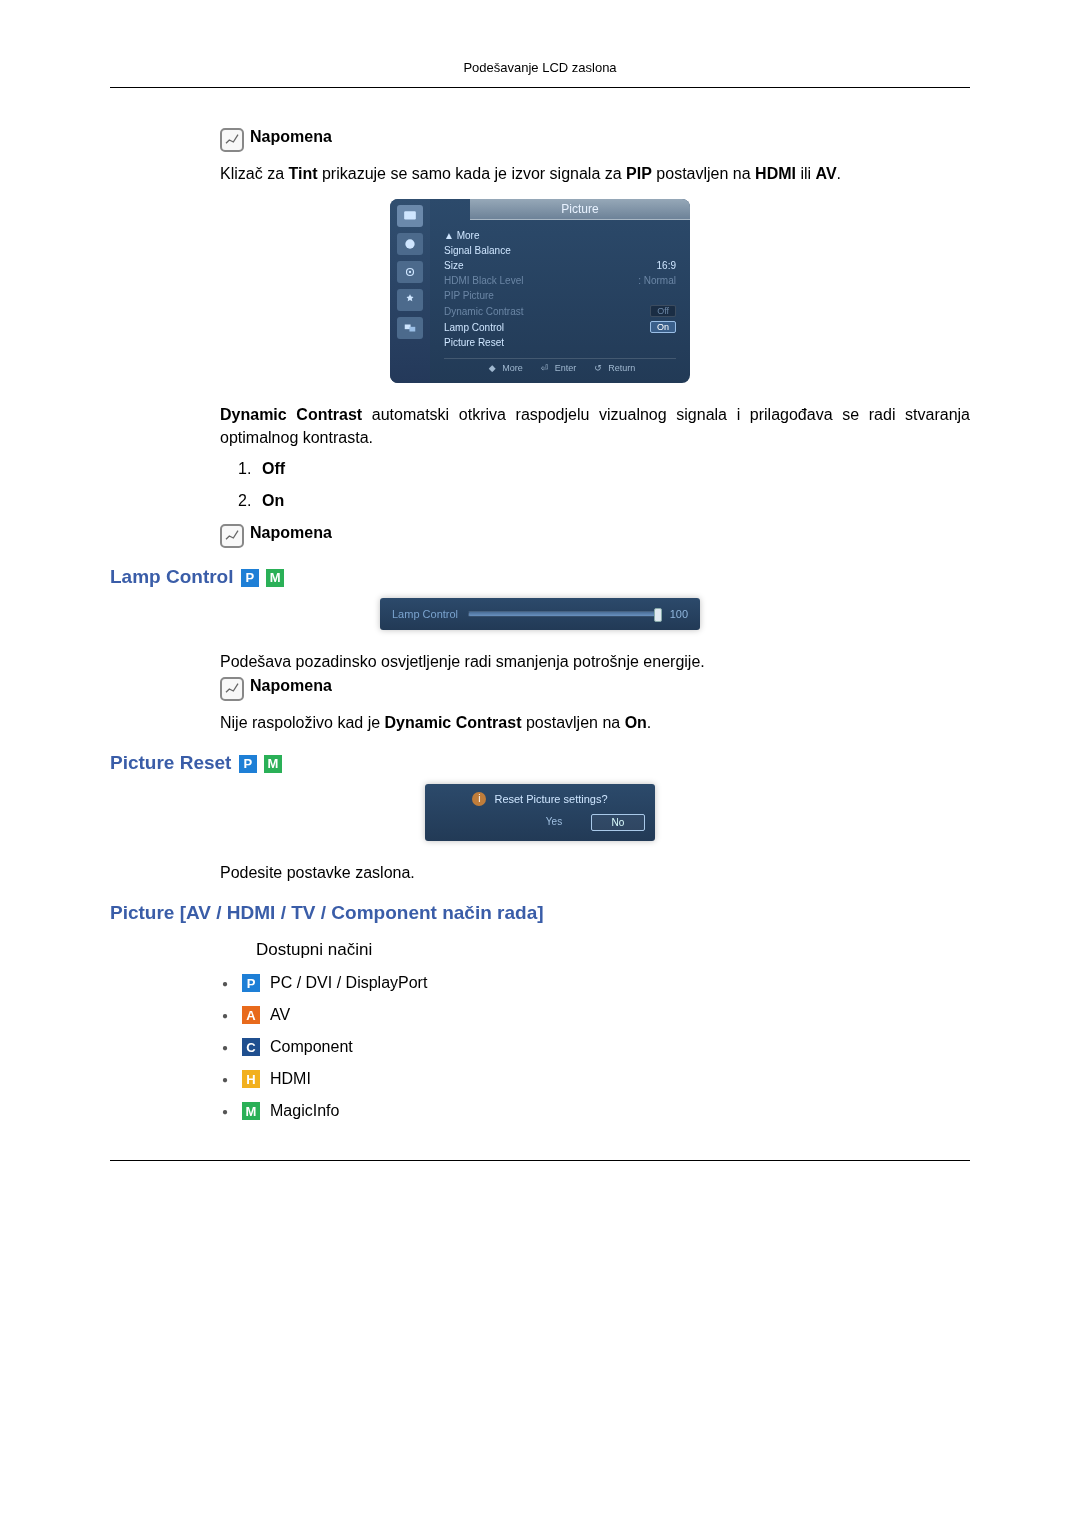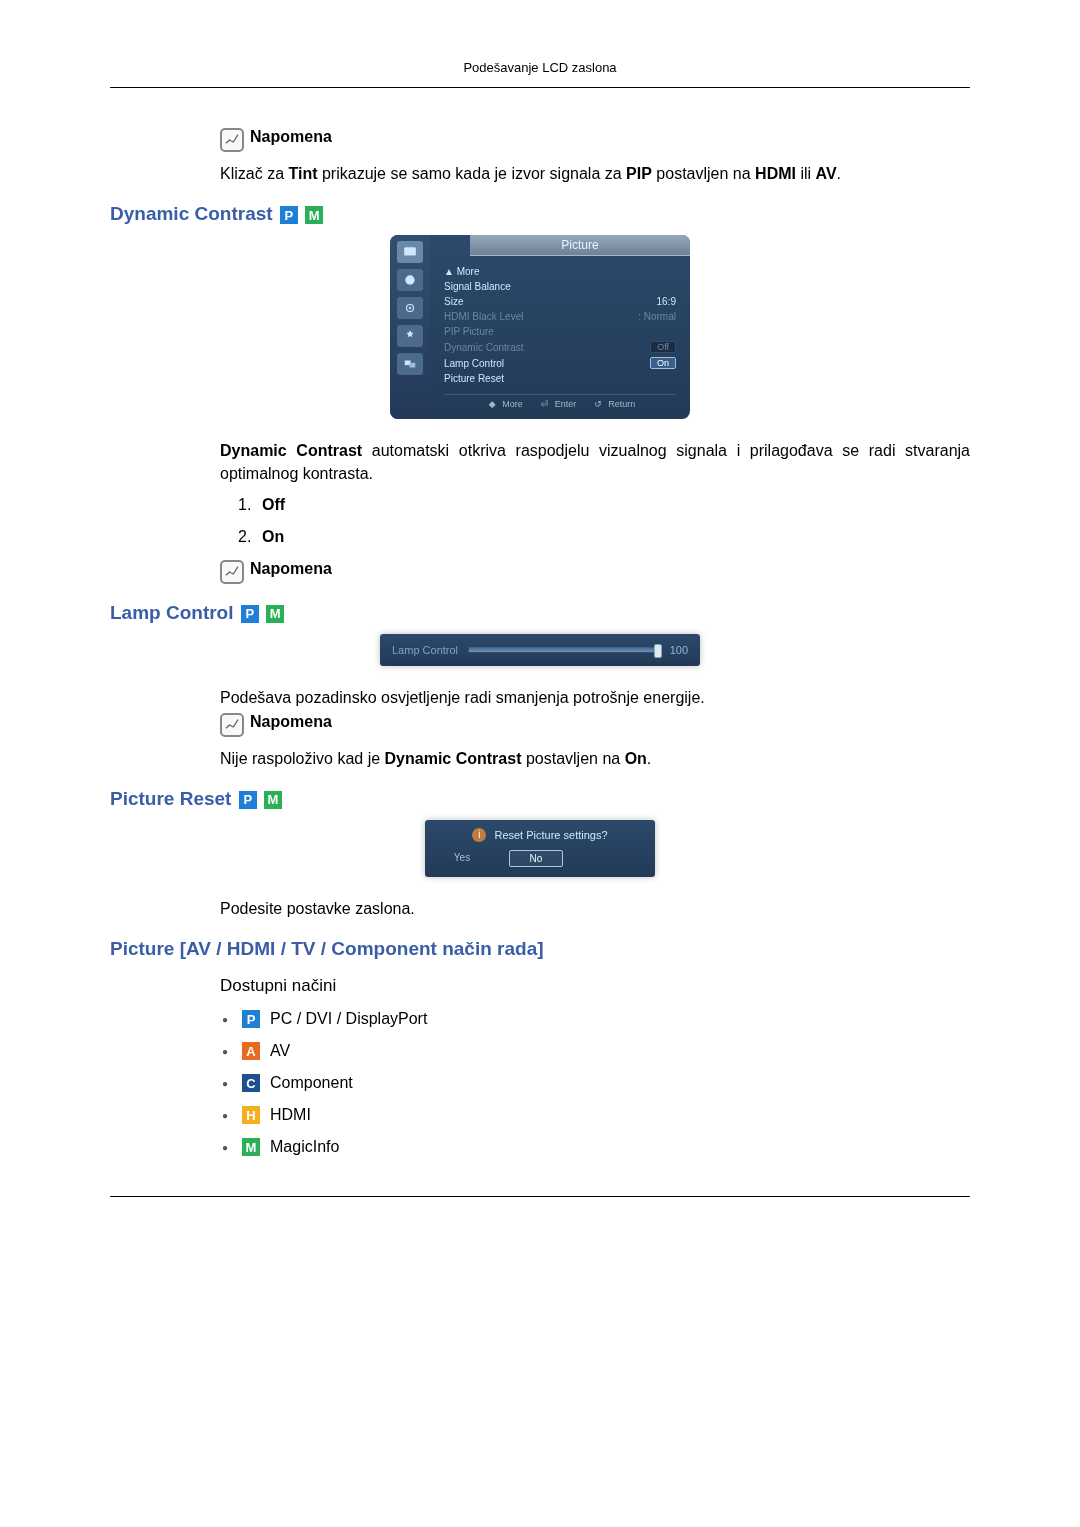--- a/index.html
+++ b/index.html
@@ -98,20 +98,21 @@
   .ol-list li .num {
     display: inline-block;
     width: 24px;
   }
   .ol-list li .bold { font-weight: bold; }
   .sub-heading {
     font-size: 17px;
     font-weight: normal;
     margin-top: 16px;
     margin-bottom: 14px;
+    margin-left: 36px;
   }
   .mode-list {
     list-style: none;
     margin-left: 0;
   }
   .mode-list li {
     margin-bottom: 14px;
     font-size: 16px;
     display: flex;
     align-items: center;
@@ -267,22 +268,22 @@
     border-radius: 50%;
     background: #c07d3a;
     color: #fff;
     font-size: 10px;
     display: flex;
     align-items: center;
     justify-content: center;
   }
   .reset-osd .btnrow {
     display: flex;
-    justify-content: flex-start;
-    gap: 20px;
+    justify-content: flex-end;
+    gap: 10px;
   }
   .reset-osd .rbtn {
     min-width: 54px;
     text-align: center;
     font-size: 10px;
     padding: 2px 6px;
     color: #9fbfe0;
   }
   .reset-osd .rbtn.sel {
     border: 1px solid #a9c9e9;
@@ -305,25 +306,20 @@
             <path d="M3 17l5-5 6 3L21 4" stroke="#666" stroke-width="2" fill="none"></path>
           </svg>
       </span>
       <span class="note-label">Napomena</span>
     </div>
     <p class="body-text">
       Klizač za <b>Tint</b> prikazuje se samo kada je izvor signala za <b>PIP</b> postavljen na <b>HDMI</b> ili <b>AV</b>.
     </p>
   </div>
 
-  <h3 class="section-heading">
-    <span>Dynamic Contrast</span>
-    <span class="icon-p">P</span>
-    <span class="icon-m">M</span>
-  </h3>
 
   <div class="osd-picture">
     <div style="display:flex;">
       <div class="osd-sidebar">
         <div class="osd-ico active">
             <svg viewBox="0 0 24 24">
               <rect x="2" y="4" width="20" height="14" rx="2" fill="#cfe6ff"></rect>
             </svg>
           </div>
         <div class="osd-ico">

